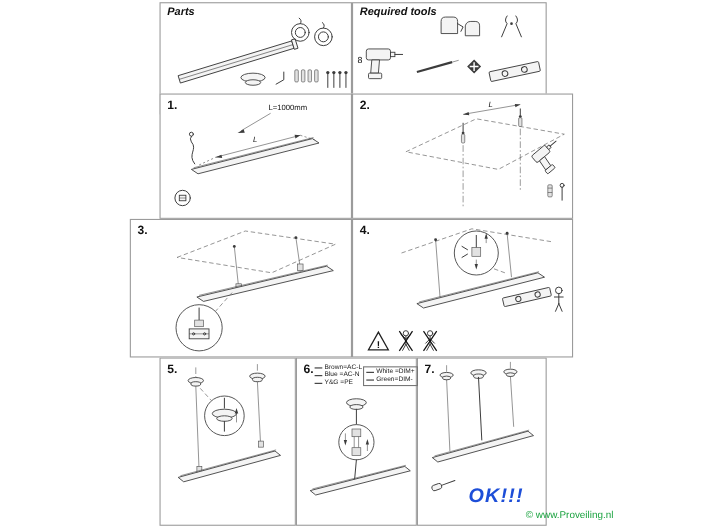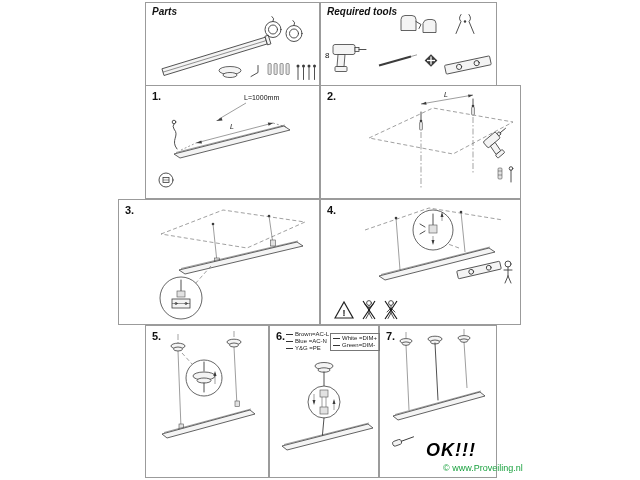--- a/index.html
+++ b/index.html
@@ -24,21 +24,21 @@
   .txti { font:italic 7px "Liberation Sans",sans-serif; fill:#111; }
   .txt8 { font:8px "Liberation Sans",sans-serif; fill:#111; }
   .bang { font:bold 9px "Liberation Sans",sans-serif; fill:#111; text-anchor:middle; }
   
   .legend { position:absolute; z-index:2; font-size:6px; line-height:7px; color:#222; }
   .legend .row { display:flex; align-items:center; gap:2px; white-space:nowrap; }
   .wire-dash { display:inline-block; width:7px; height:0; border-top:1px solid #333; }
   .legend-box { border:1px solid #777; padding:1px 2px; }
   
   .ok-text { position:absolute; z-index:3; font:italic bold 18px "Liberation Sans",sans-serif;
-             color:#000000; letter-spacing:1px; }
+             color:#1d4ed8; letter-spacing:1px; }
   .watermark { position:absolute; z-index:5; font:9px "Liberation Sans",sans-serif;
                color:#1aa23f; white-space:nowrap; }
 </style>
 </head>
 <body>
 
 <div class="page">
 
   <div class="panel" style="left:145px; top:2px; width:175px; height:102px;">
     <div class="panel-title">Parts</div>
@@ -397,15 +397,15 @@
         <line class="thin" x1="15" y1="88.5" x2="101" y2="65"></line>
       </g>
       <g transform="translate(12,116) rotate(-20)">
         <rect class="fill" x="0" y="0" width="9" height="5" rx="2"></rect>
         <line class="ln" x1="9" y1="2.5" x2="22" y2="2.5"></line>
       </g>
     </svg>
     <div class="ok-text" style="left:46px; top:114px;">OK!!!</div>
   </div>
 
-  <div class="watermark" style="left:395px; top:463px;padding-left:48px;">© www.Proveiling.nl</div>
+  <div class="watermark" style="left:430px; top:463px;padding-left:48px;">© www.Proveiling.nl</div>
 
 </div>
 
 </body></html>

